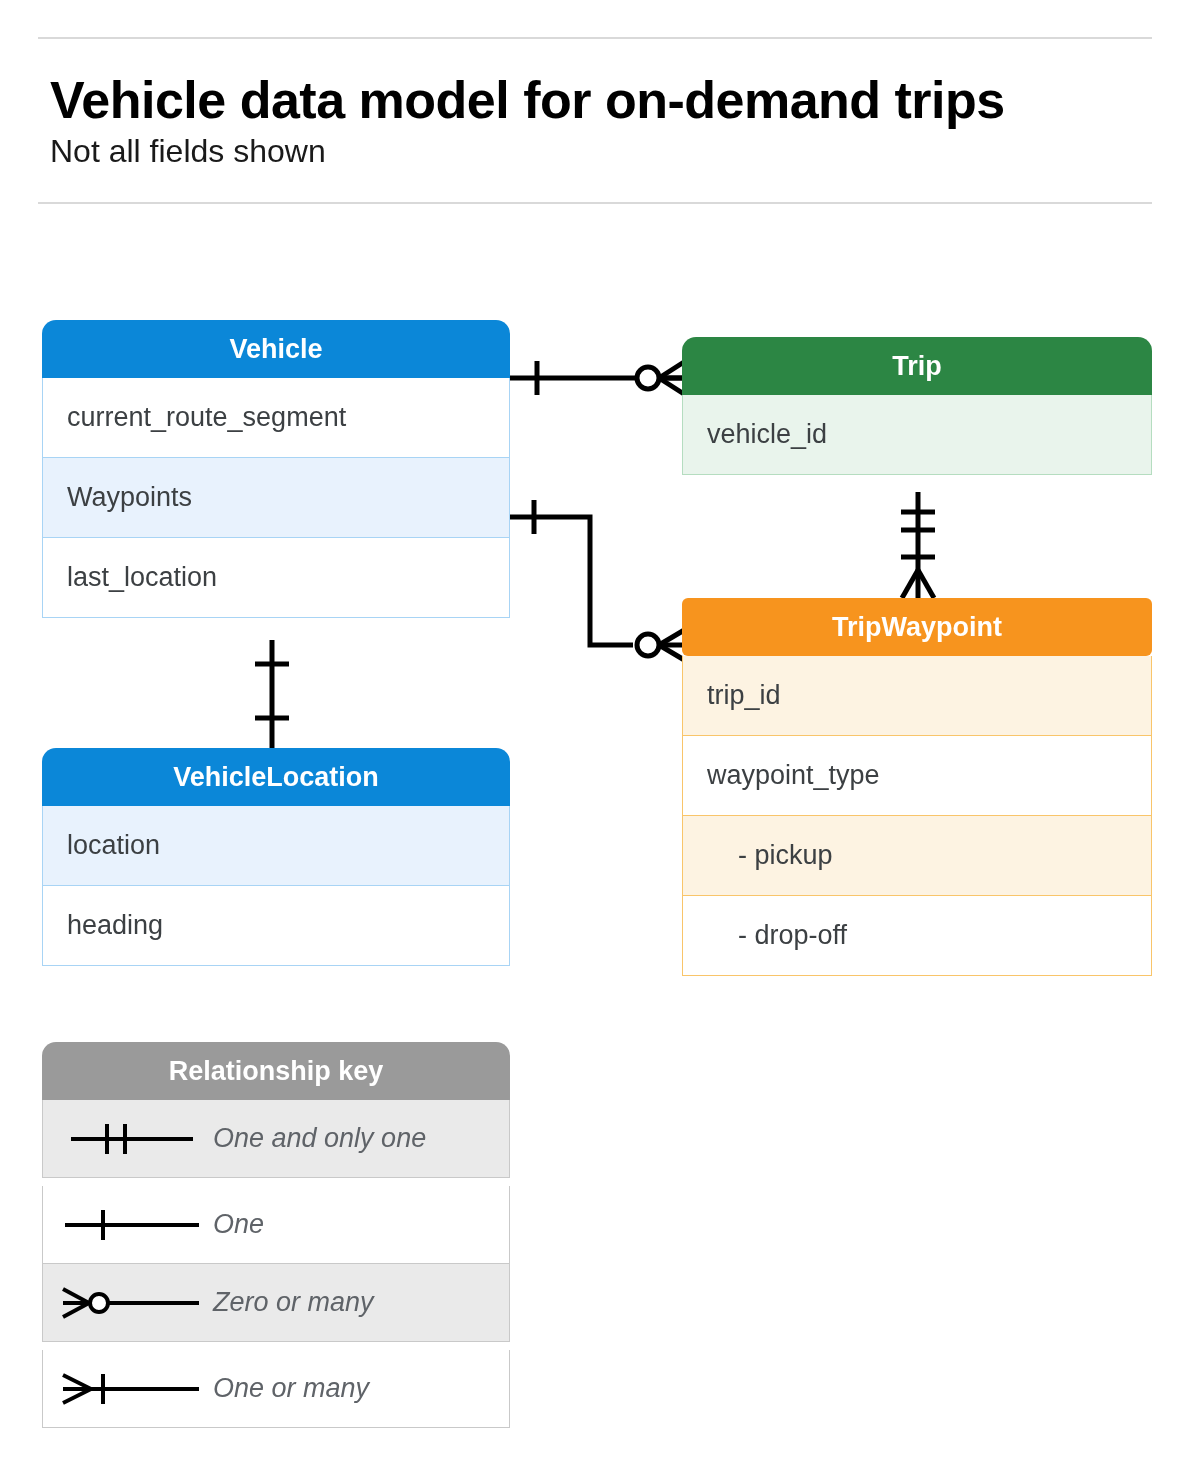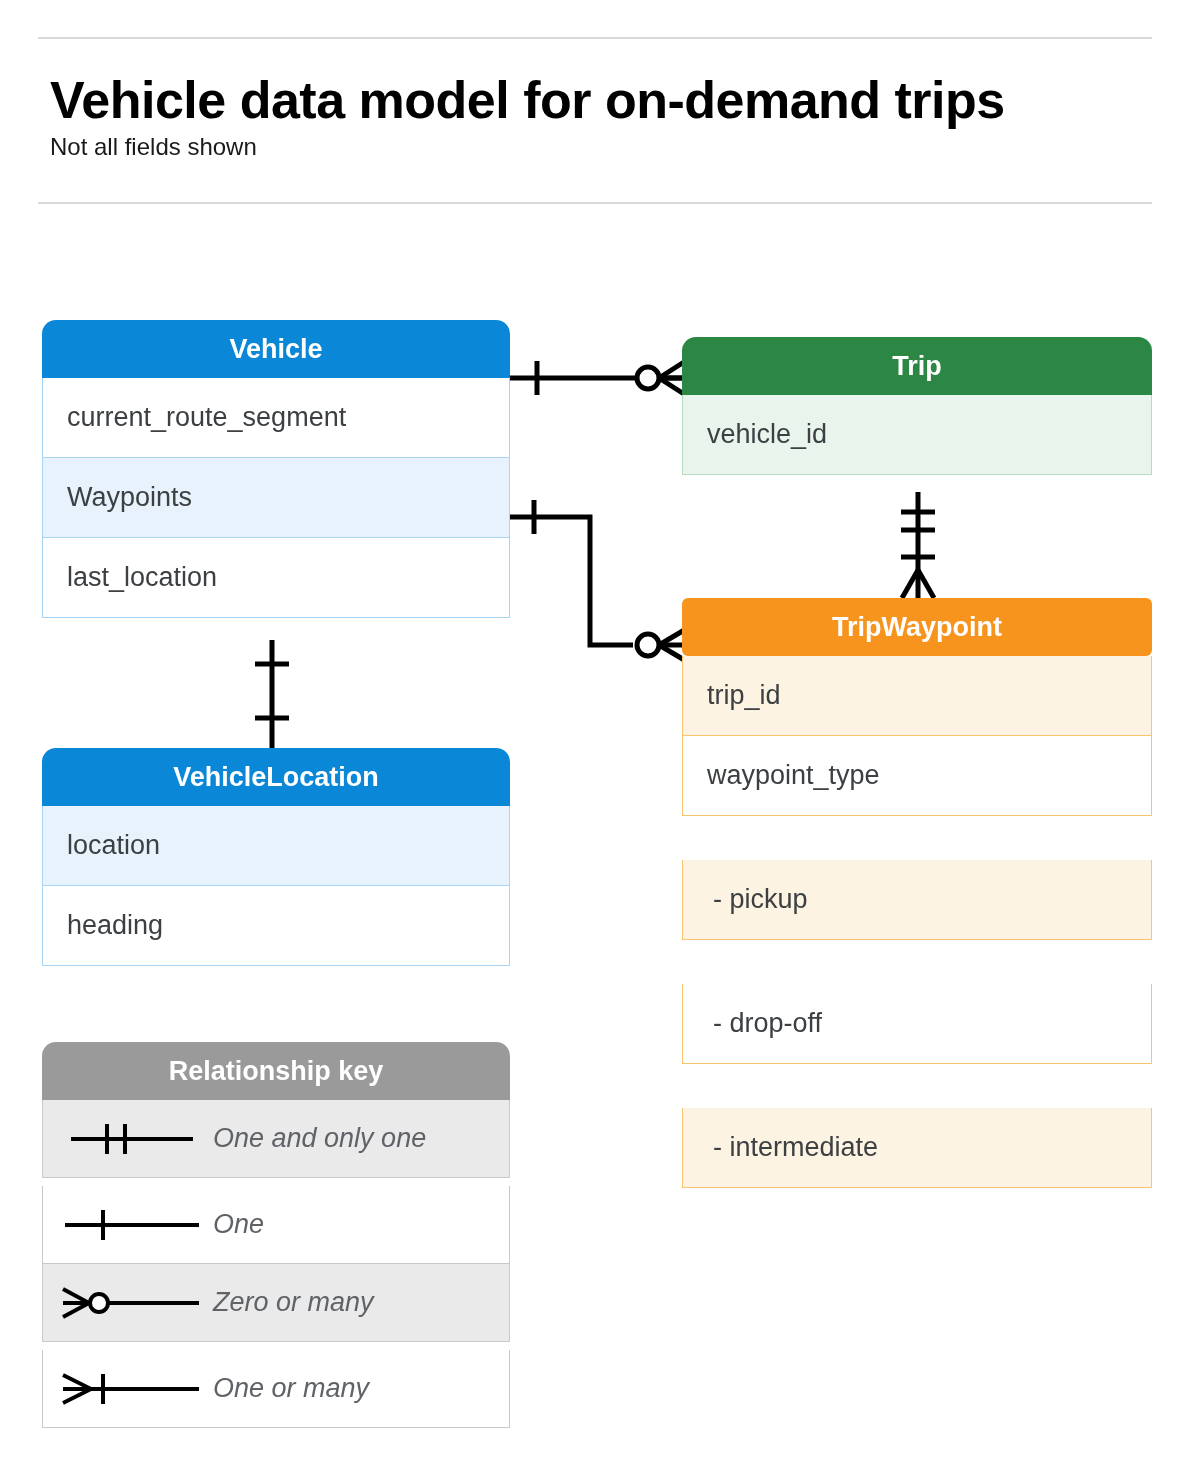--- a/index.html
+++ b/index.html
@@ -34,21 +34,21 @@
     font-size: 52px;
     font-weight: bold;
     color: #000000;
     letter-spacing: -0.5px;
     white-space: nowrap;
   }
   #page-subtitle {
     position: absolute;
     left: 50px;
     top: 133px;
-    font-size: 24px;
+    font-size: 32px;
     color: #1a1a1a;
     white-space: nowrap;
   }
 
   
   .entity {
     position: absolute;
   }
   .entity-header {
     box-sizing: border-box;
@@ -66,21 +66,21 @@
     height: 80px;
     line-height: 78px;
     font-size: 27px;
     padding-left: 24px;
     color: #3c4043;
     border-style: solid;
     border-width: 0 1.5px 1.5px 1.5px;
     white-space: nowrap;
     overflow: hidden;
   }
-  .entity-row.nested { padding-left: 30px; margin-top: 44px; }
+  .entity-row.nested { padding-left: 55px; }
 
   
   .theme-blue .entity-header { background: #0b87d8; }
   .theme-blue .entity-row { border-color: #a8d4f5; }
   .theme-blue .entity-row.shade { background: #e8f2fd; }
   .theme-blue .entity-row.plain { background: #ffffff; }
 
   
   .theme-green .entity-header { background: #2c8644; }
   .theme-green .entity-row { border-color: #b5ddc0; }
@@ -201,21 +201,20 @@
   <div class="entity-header">Trip</div>
   <div class="entity-row shade">vehicle_id</div>
 </div>
 
 <div class="entity theme-orange" id="entity-tripwaypoint">
   <div class="entity-header">TripWaypoint</div>
   <div class="entity-row shade">trip_id</div>
   <div class="entity-row plain">waypoint_type</div>
   <div class="entity-row shade nested">-  pickup</div>
   <div class="entity-row plain nested">-  drop-off</div>
-  <div class="entity-row shade nested">-  intermediate</div>
 </div>
 
 <div class="entity theme-gray" id="legend-box">
   <div class="entity-header">Relationship key</div>
 
   <div class="legend-row shade">
     <div class="legend-symbol">
       <svg width="150" height="44" viewBox="0 0 150 44">
         <g stroke="#000000" stroke-width="4" fill="none">
           <line x1="18" y1="22" x2="140" y2="22"></line>

